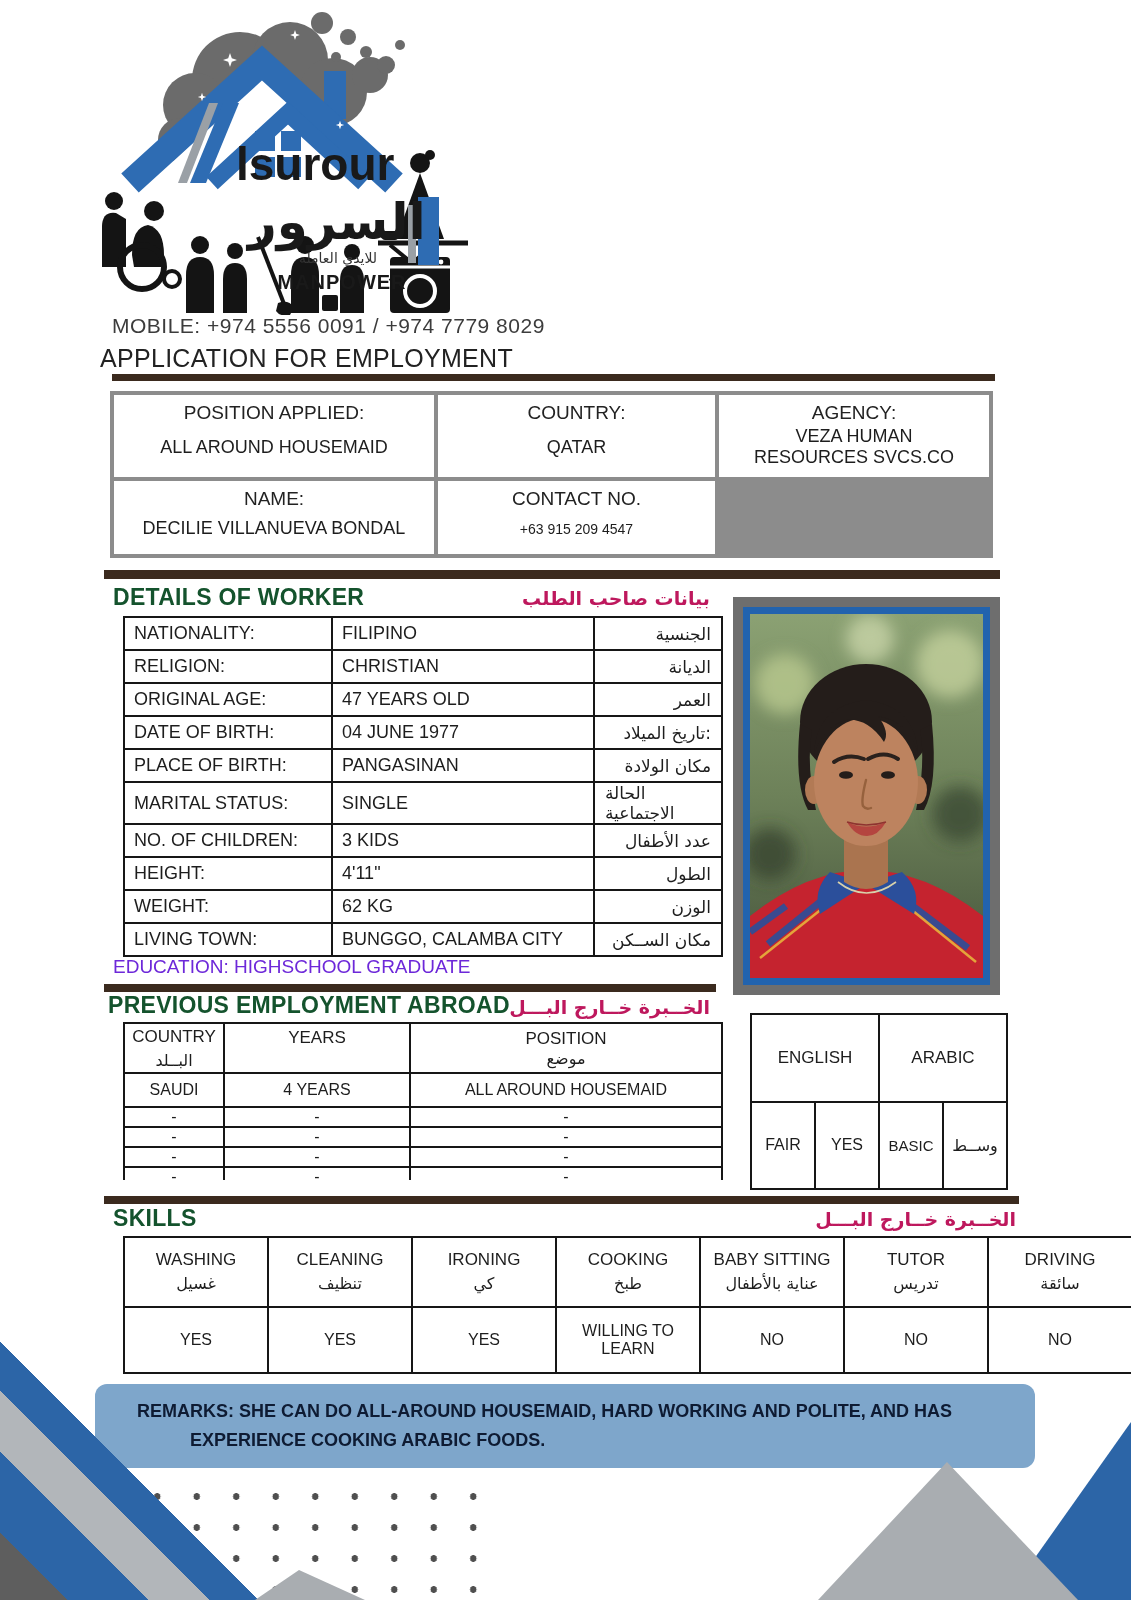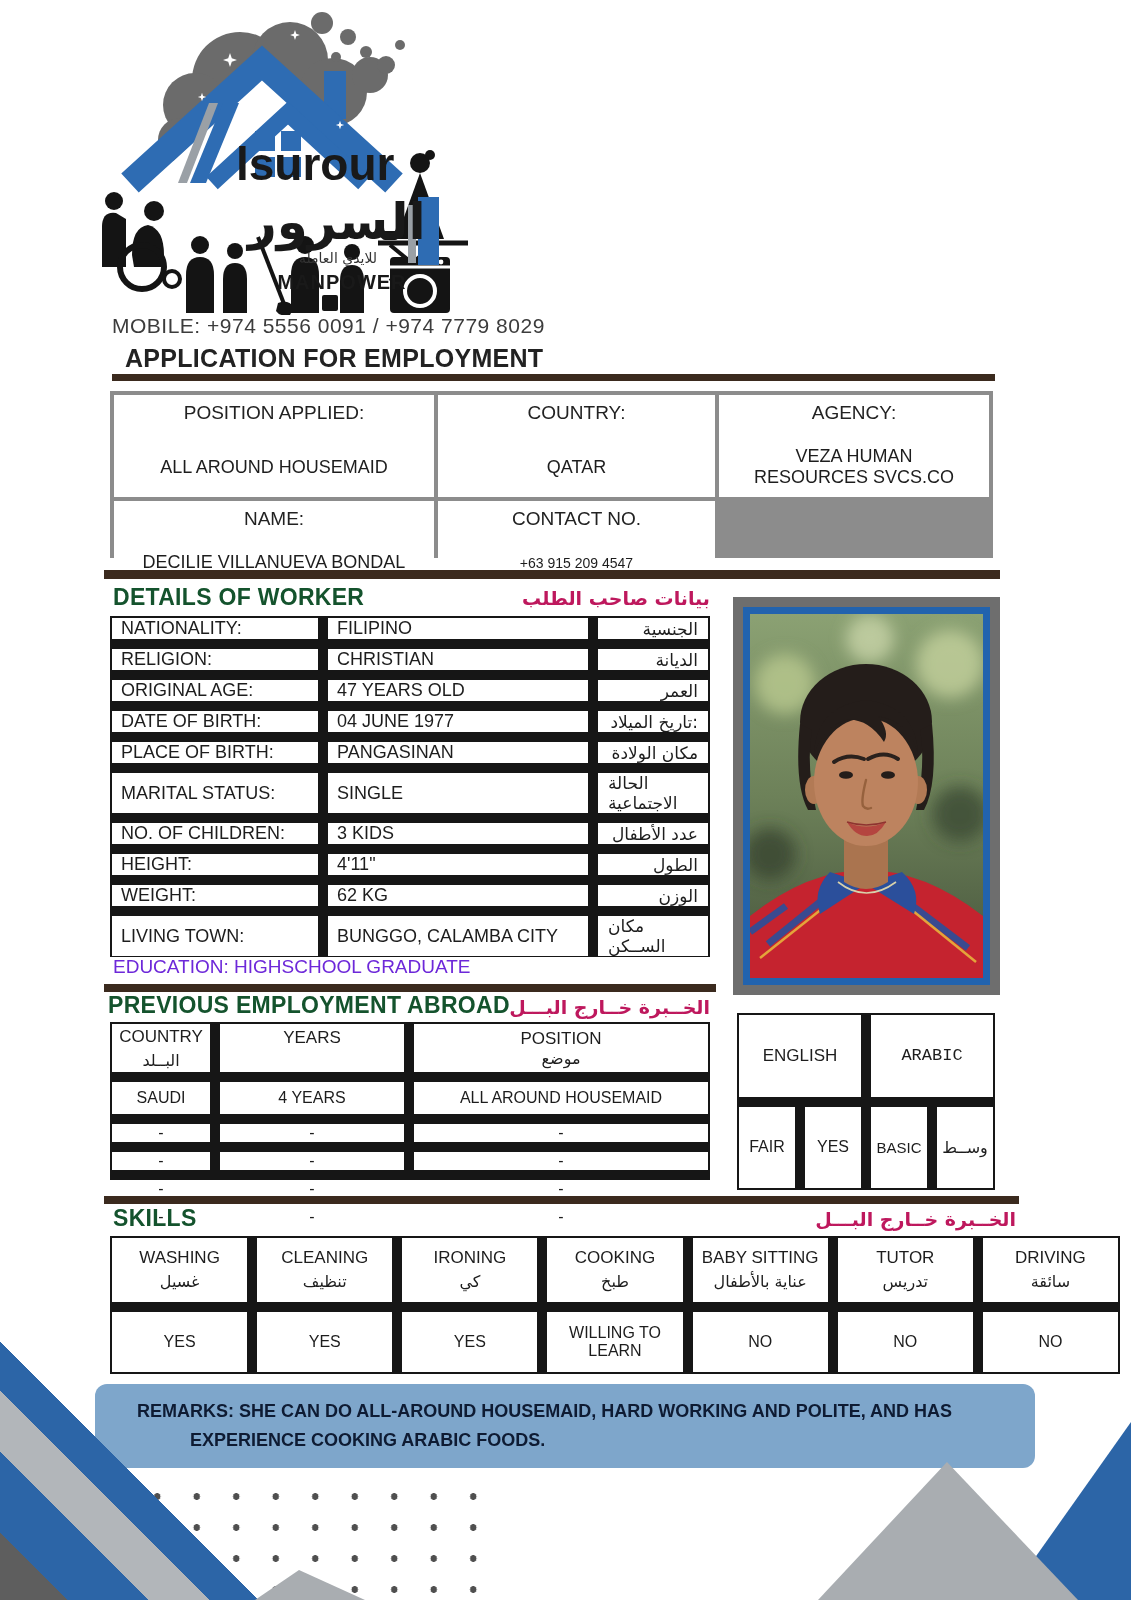--- a/index.html
+++ b/index.html
@@ -9,33 +9,33 @@
     font-family:"Liberation Sans","DejaVu Sans",sans-serif; color:#1d1d1d;
   }
   .abs { position:absolute; }
   .bar { position:absolute; background:#3b2a1e; }
   .sec-en { position:absolute; font-size:23px; font-weight:700; letter-spacing:.3px; color:#14532d; }
   .sec-ar { position:absolute; font-weight:700; font-size:19px; text-align:right;
             font-family:"DejaVu Sans",sans-serif; color:#be185d; }
   .tbl { position:absolute; display:grid; box-sizing:border-box; }
   .tbl > div { background:#fff; display:flex; align-items:center; box-sizing:border-box; min-width:0; }
   .tbl.gray { background:#8c8c8c; border:4px solid #8c8c8c; gap:4px; }
-  .tbl.dark { background:#161616; border:2px solid #161616; gap:10px; }
-  .app-cell { flex-direction:column; align-items:stretch; padding:7px 20px;gap:20px; }
+  .tbl.dark { background:#161616; border:2px solid #161616; gap:2px;margin-left:13px; }
+  .app-cell { flex-direction:column; align-items:stretch; padding:7px 20px; }
   .app-label { font-size:19px; color:#222; }
   .app-value { margin:auto; text-align:center; font-size:18px; padding:2px 6px; }
   .d-label,.d-value { padding:0 9px; font-size:18px; }
   .d-ar { justify-content:flex-end; padding:0 10px; font-family:"DejaVu Sans",sans-serif; font-size:17px; }
   .center { justify-content:center !important; text-align:center; }
   .stack { flex-direction:column; justify-content:center; gap:4px; }
   .hdr-en { font-size:17px; }
   .hdr-ar { font-family:"DejaVu Sans",sans-serif; font-size:16px; }
   .cell-sm { font-size:16px; }
   .mobile-line { position:absolute; left:112px; top:314px; font-size:21px; letter-spacing:.5px; color:#3c3c3c; }
-  .page-title { position:absolute; left:125px; top:344px; font-size:25px; font-weight:700; color:#222; letter-spacing:.3px; }
+  .page-title { position:absolute; left:100px; top:344px; font-size:25px; font-weight:400; color:#222; letter-spacing:.3px; }
   .edu-line { position:absolute; left:113px; top:956px; font-size:19px; color:#6d28d9; }
   .photo-frame { position:absolute; left:733px; top:597px; width:267px; height:398px;
     box-sizing:border-box; border:10px solid #6e6e6e; background:#6e6e6e; }
   .photo-inner { width:100%; height:100%; box-sizing:border-box; border:7px solid #2263ae; overflow:hidden; }
   .remarks { position:absolute; left:95px; top:1384px; width:940px; box-sizing:border-box;
     background:#7ea6cb; border-radius:12px; color:#0e1b33; font-weight:700; font-size:18px;
     line-height:1.6; padding:13px 24px 13px 95px; text-indent:-53px; }
   .dots { position:absolute; left:98px; top:1481px; width:396px; height:124px;
     background-image:radial-gradient(circle,#4f4f4f 3.1px,transparent 3.6px);
     background-size:39.5px 31px; }
@@ -299,21 +299,21 @@
     <div class="center cell-sm">-</div>
     <div class="center cell-sm">-</div>
     <div class="center cell-sm">-</div>
     <div class="center cell-sm">-</div>
     <div class="center cell-sm">-</div>
     <div class="center cell-sm">-</div>
   </div>
 
   <div class="tbl dark" style="left:737px; top:1013px; width:258px; height:177px; grid-template-columns:repeat(4,1fr); grid-template-rows:1fr 1fr;">
     <div class="center" style="grid-column:1 / span 2; font-size:17px;">ENGLISH</div>
-    <div class="center" style="grid-column:3 / span 2; font-size:17px;font-family:Liberation Mono, monospace;">ARABIC</div>
+    <div class="center" style="grid-column:3 / span 2; font-size:17px;">ARABIC</div>
     <div class="center" style="font-size:16px;">FAIR</div>
     <div class="center" style="font-size:16px;">YES</div>
     <div class="center" style="font-size:15px;">BASIC</div>
     <div class="center hdr-ar">وســط</div>
   </div>
 
   <div class="bar" style="left:104px; top:1196px; width:915px; height:8px;"></div>
   <div class="sec-en" style="left:113px; top:1205px;">SKILLS</div>
   <div class="sec-ar" style="left:700px; top:1208px; width:316px;">الخــبرة خــارج البـــل</div>
 

